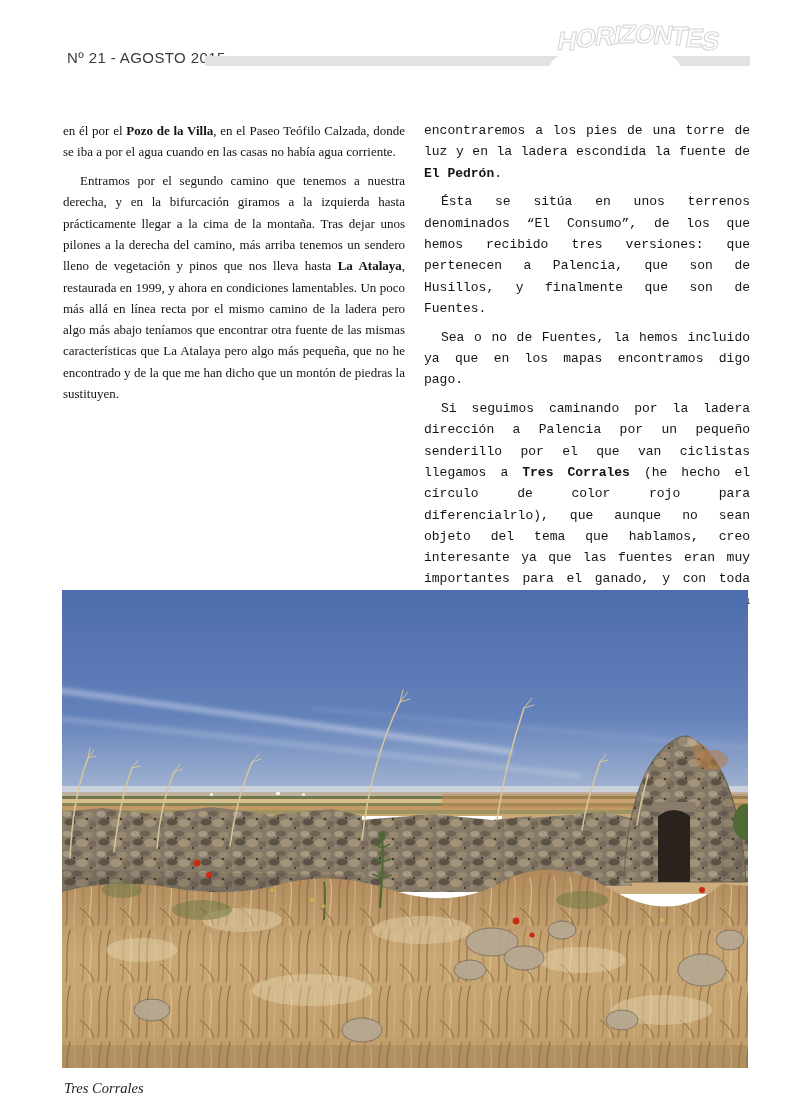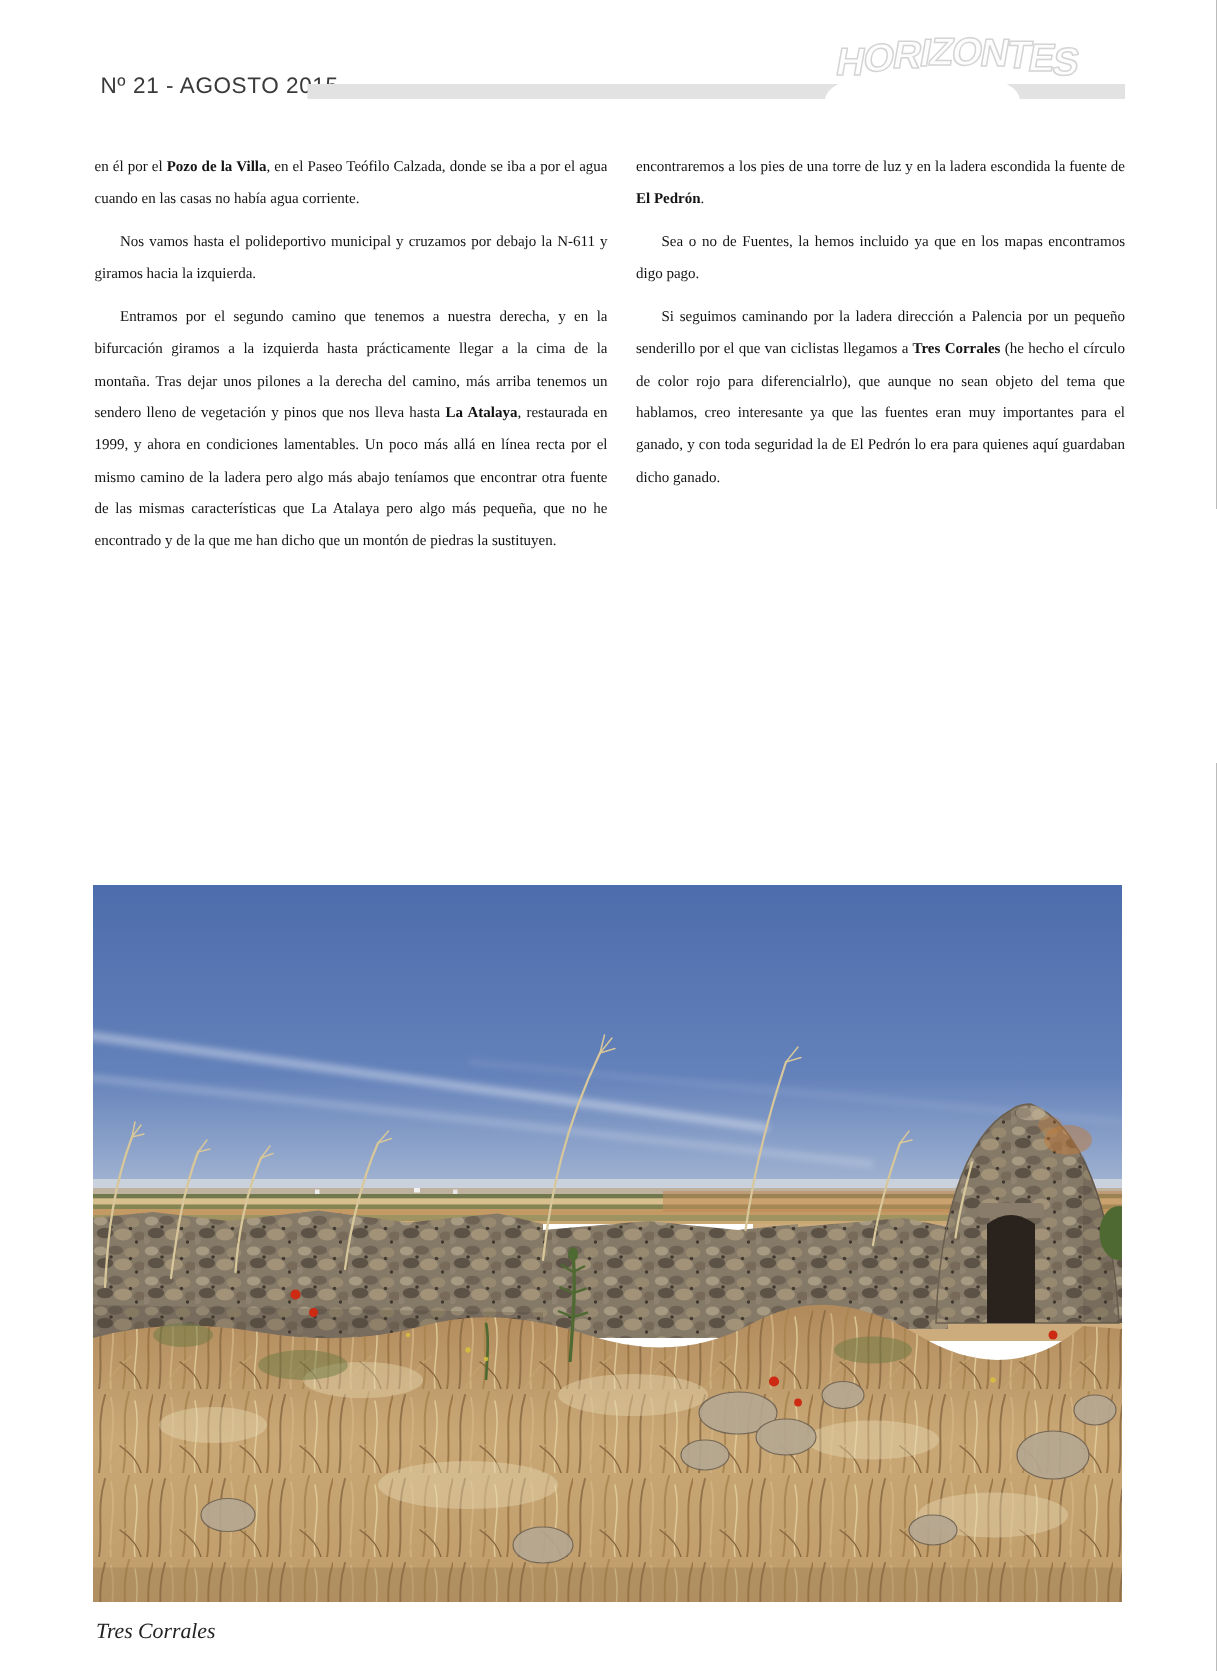--- a/index.html
+++ b/index.html
@@ -25,25 +25,25 @@
   .logo{
     position:absolute;left:557px;top:26px;width:130px;height:40px;
     font-family:"Liberation Sans", sans-serif;font-weight:bold;
     font-size:26px;letter-spacing:-1px;color:#fdfdfd;
     -webkit-text-stroke:1px var(--logo-gray,#d4d4d4);
     transform:skewX(-10deg);white-space:nowrap;
   }
   .logo span{display:inline-block;}
   
   .col{
-    position:absolute;top:101px;font-size:10px;line-height:21.3px;
+    position:absolute;top:120px;font-size:13px;line-height:21.3px;
     text-align:justify;color:#131313;
   }
   .col-l{left:63px;width:342px;}
-  .col-r{left:424px;width:326px;}
+  .col-r{left:424px;width:326px;font-family:Liberation Mono, monospace;}
   .para{margin:0 0 7.5px 0;}
   .para.ind{text-indent:17px;}
   .para b{font-weight:bold;}
   
   .photo{position:absolute;left:62px;top:590px;width:686px;height:478px;}
   .caption{
     position:absolute;left:64px;top:1080px;
     font-style:italic;font-size:14.5px;color:#222;
   }
   
@@ -67,25 +67,25 @@
 
 <div class="page">
 
   <div class="issue">Nº 21 - AGOSTO 2015</div>
   <div class="rule"></div>
   <div class="logo-notch"></div>
   <div class="logo"><span style="transform: translateY(0px);">H</span><span style="transform: translateY(-2.6px);">O</span><span style="transform: translateY(-4.6px);">R</span><span style="transform: translateY(-5.9px);">I</span><span style="transform: translateY(-6.6px);">Z</span><span style="transform: translateY(-6.6px);">O</span><span style="transform: translateY(-5.9px);">N</span><span style="transform: translateY(-4.6px);">T</span><span style="transform: translateY(-2.6px);">E</span><span style="transform: translateY(0px);">S</span></div>
 
   <div class="col col-l">
       <p class="para"><span>en él por el </span><b>Pozo de la Villa</b><span>, en el Paseo Teófilo Calzada, donde se iba a por el agua cuando en las casas no había agua corriente.</span></p>
-      <p class="para ind"><span>Nos vamos hasta el polideportivo municipal y cruzamos por debajo la N-611 y giramos hacia la izquierda.</span></p>
       <p class="para ind"><span>Entramos por el segundo camino que tenemos a nuestra derecha, y en la bifurcación giramos a la izquierda hasta prácticamente llegar a la cima de la montaña. Tras dejar unos pilones a la derecha del camino, más arriba tenemos un sendero lleno de vegetación y pinos que nos lleva hasta </span><b>La Atalaya</b><span>, restaurada en 1999, y ahora en condiciones lamentables. Un poco más allá en línea recta por el mismo camino de la ladera pero algo más abajo teníamos que encontrar otra fuente de las mismas características que La Atalaya pero algo más pequeña, que no he encontrado y de la que me han dicho que un montón de piedras la sustituyen.</span></p>
     </div>
   <div class="col col-r">
       <p class="para"><span>encontraremos a los pies de una torre de luz y en la ladera escondida la fuente de </span><b>El Pedrón</b><span>.</span></p>
+      <p class="para ind"><span>Ésta se sitúa en unos terrenos denominados “El Consumo”, de los que hemos recibido tres versiones: que pertenecen a Palencia, que son de Husillos, y finalmente que son de Fuentes.</span></p>
       <p class="para ind"><span>Sea o no de Fuentes, la hemos incluido ya que en los mapas encontramos digo pago.</span></p>
       <p class="para ind"><span>Si seguimos caminando por la ladera dirección a Palencia por un pequeño senderillo por el que van ciclistas llegamos a </span><b>Tres Corrales</b><span> (he hecho el círculo de color rojo para diferencialrlo), que aunque no sean objeto del tema que hablamos, creo interesante ya que las fuentes eran muy importantes para el ganado, y con toda seguridad la de El Pedrón lo era para quienes aquí guardaban dicho ganado.</span></p>
     </div>
 
   <div class="photo">
     <svg width="686" height="478" viewBox="0 0 686 478" xmlns="http://www.w3.org/2000/svg">
       <defs>
         <linearGradient id="skyGrad" x1="0" y1="0" x2="0" y2="1">
           <stop offset="0" class="st-sky1"></stop>
           <stop offset="0.6" class="st-sky2"></stop>

